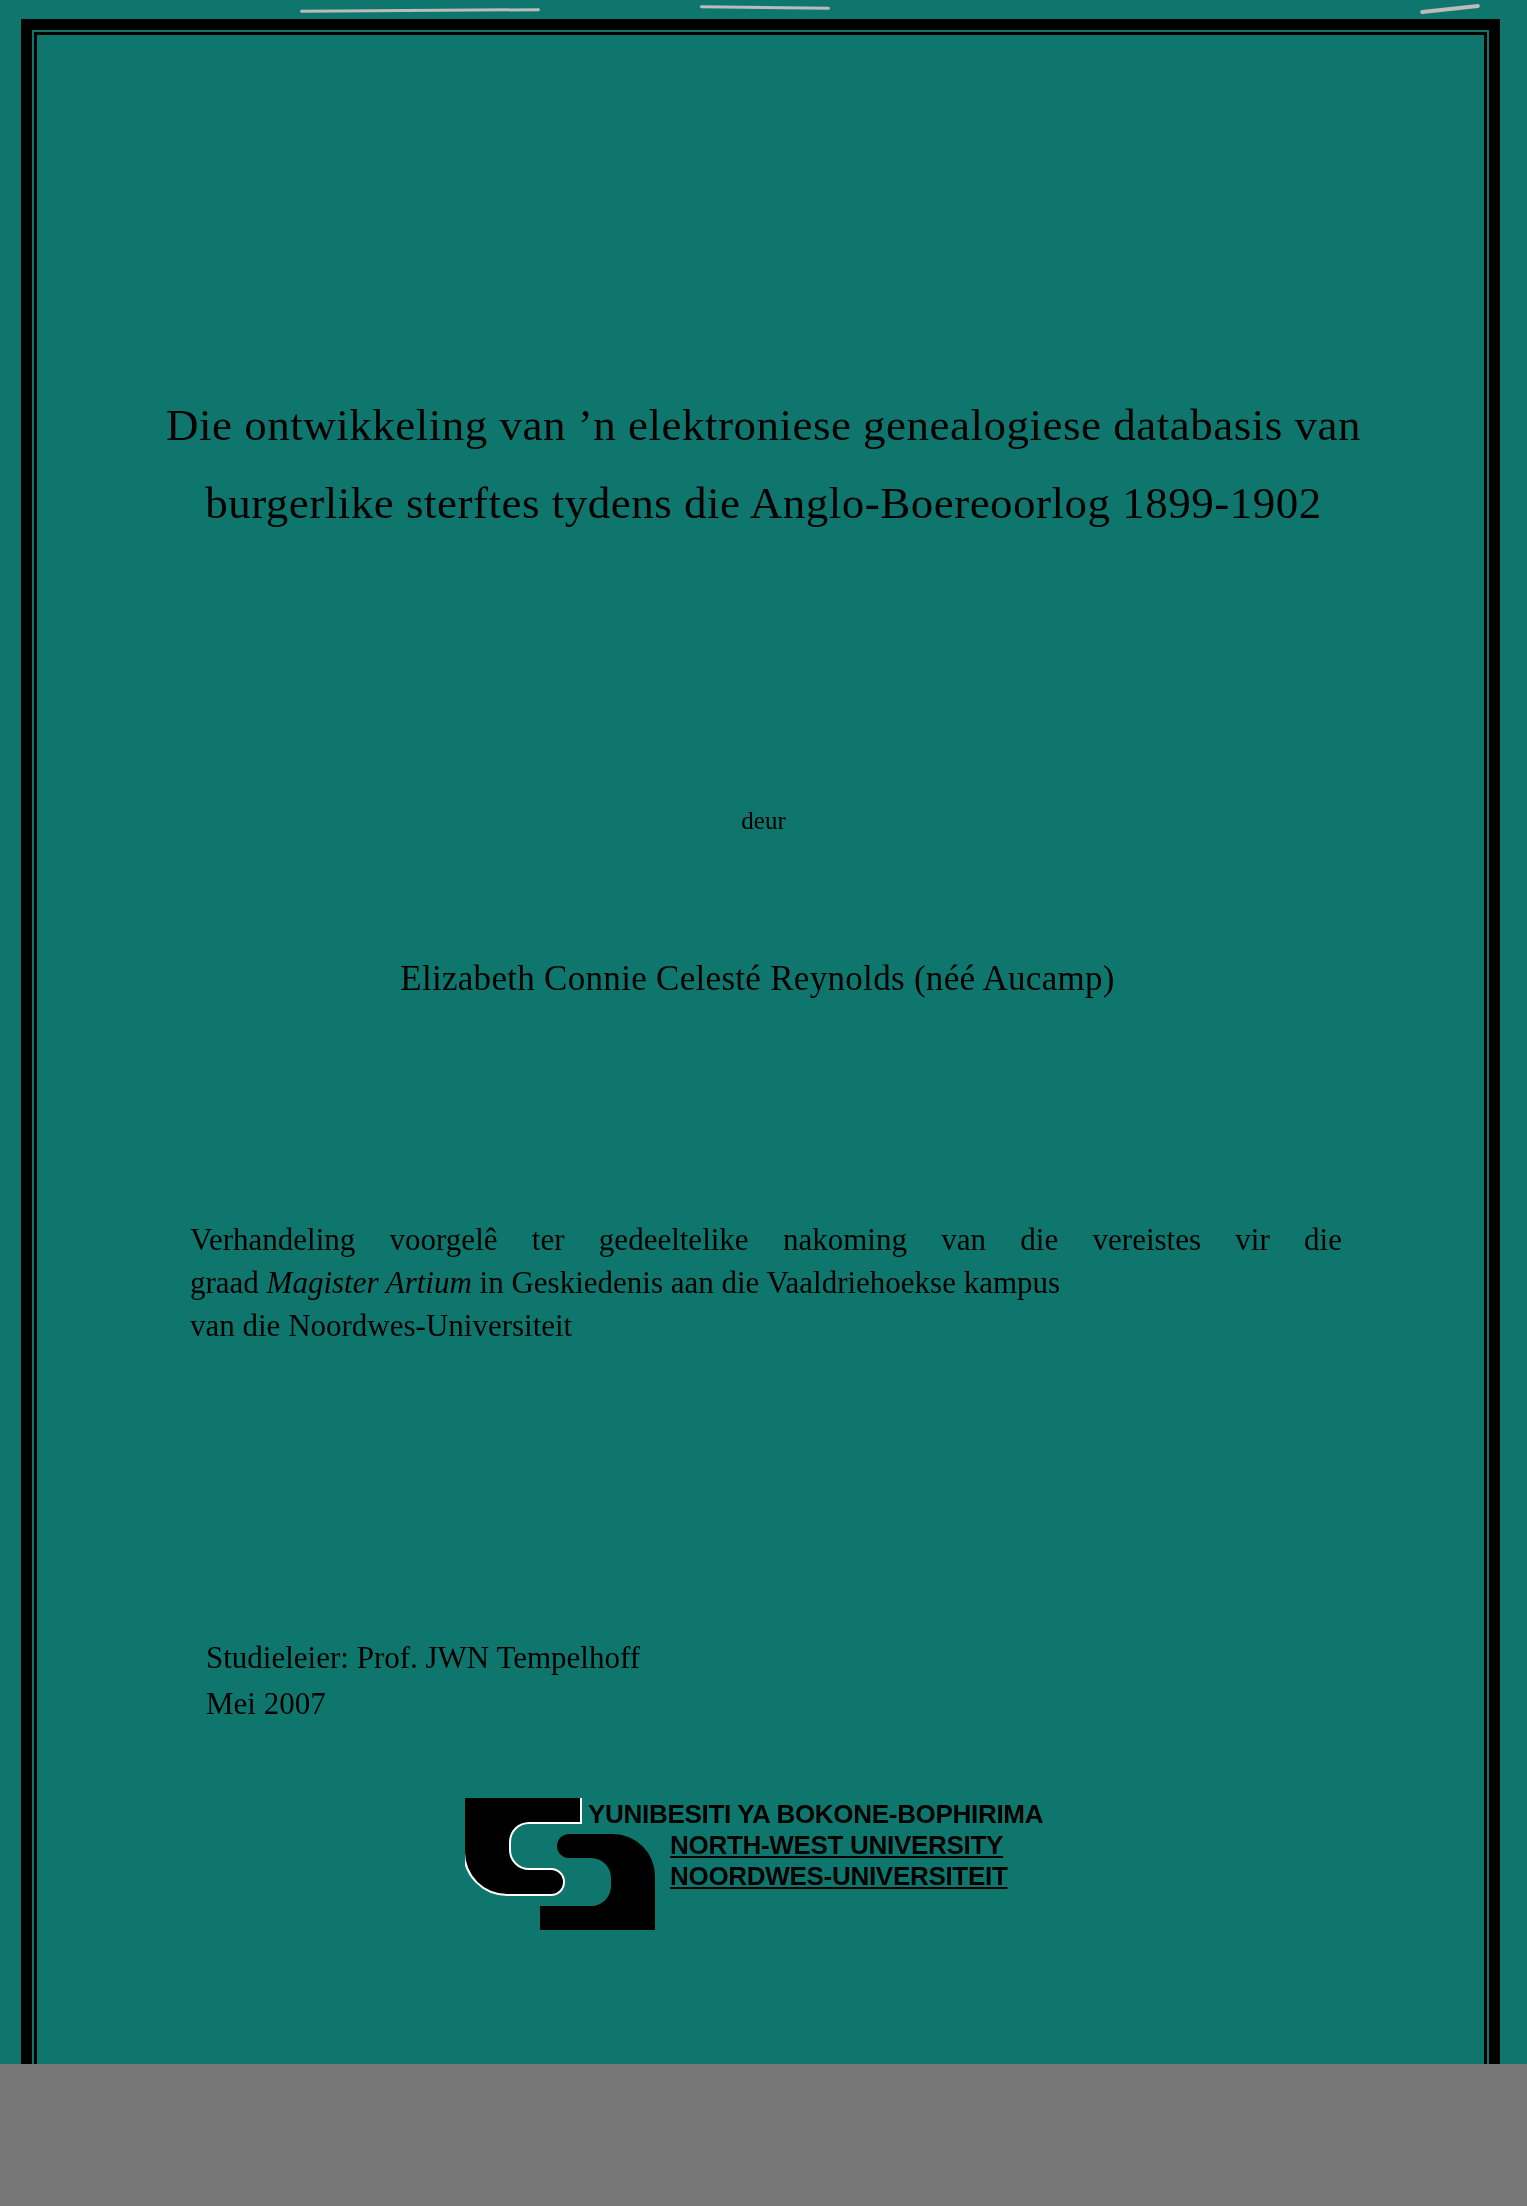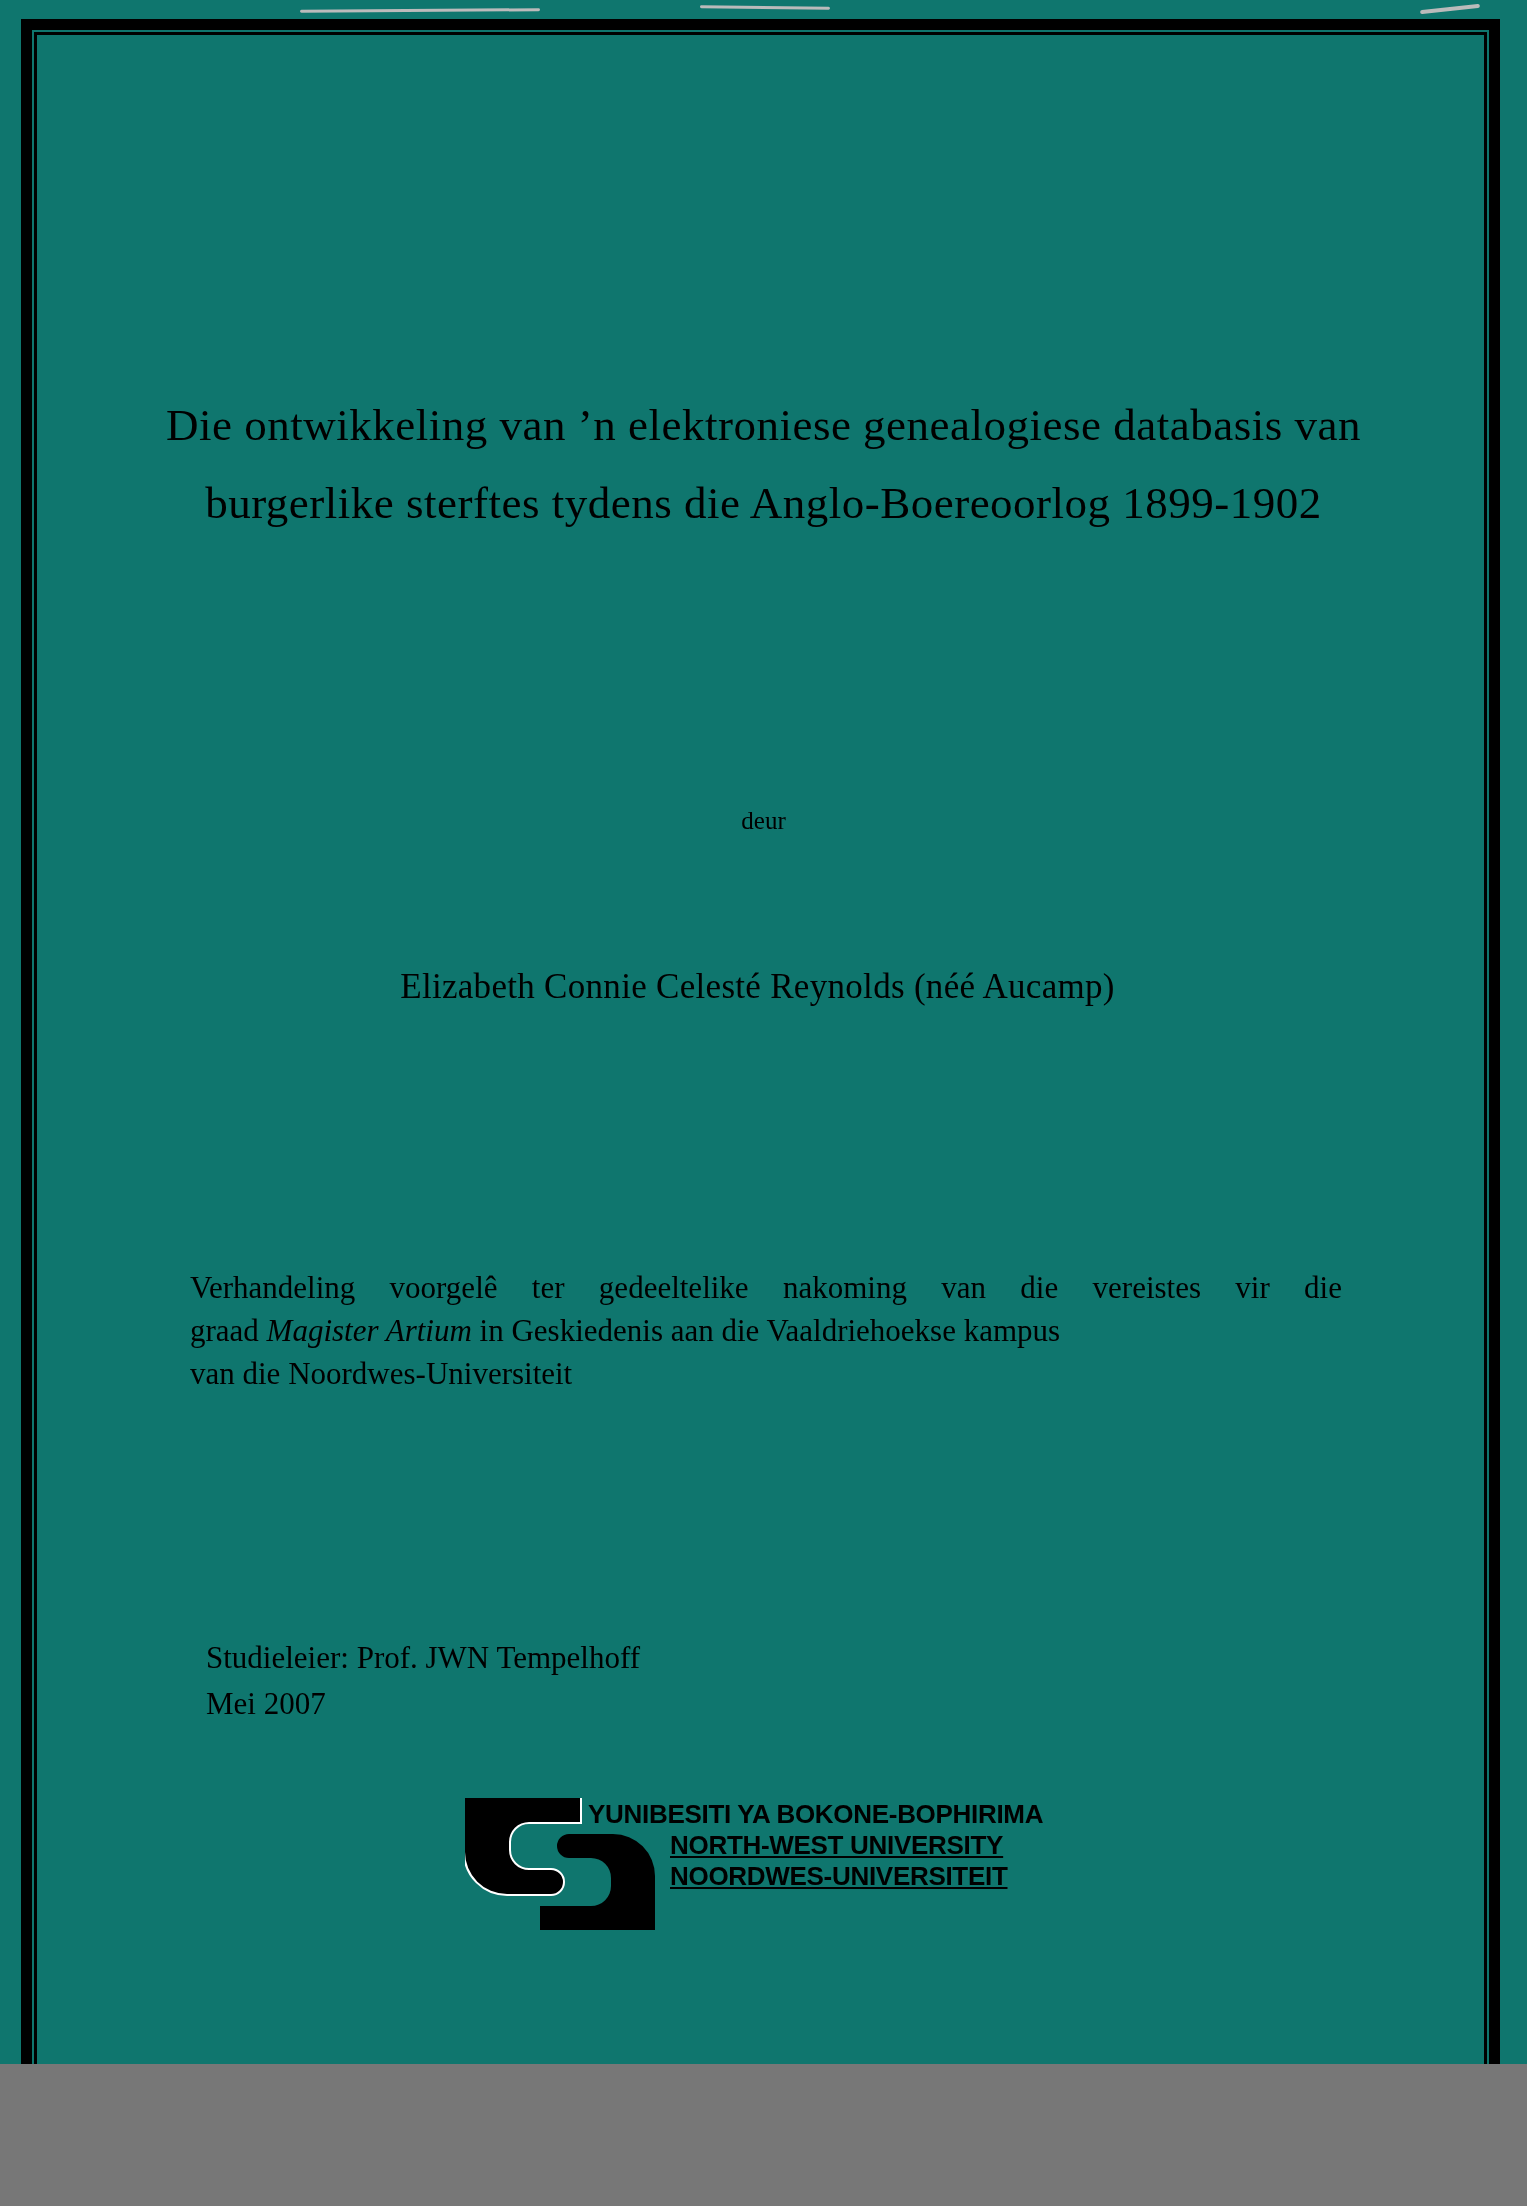--- a/index.html
+++ b/index.html
@@ -34,27 +34,26 @@
     white-space:nowrap;
   }
   .byline{
     position:absolute;top:803px;left:0;right:0;
     text-align:center;font-size:25px;line-height:36px;
   }
   .author{
     position:absolute;top:958px;left:0;right:12px;
     text-align:center;font-size:35px;line-height:42px;
     letter-spacing:.3px;
-    margin-top:8px;
   }
   .statement{
     position:absolute;top:1218px;left:190px;width:1152px;
     font-size:31px;line-height:43px;
   }
-  .statement .justified{text-align:justify;text-align-last:justify;margin-top:48px;}
+  .statement .justified{text-align:justify;text-align-last:justify;}
   .statement .italic{font-style:italic;text-align:center;}
   .supervisor-block{
     position:absolute;top:1635px;left:190px;
     font-size:31px;line-height:46px;margin-left:16px;
   }
   .logo-mark{position:absolute;left:465px;top:1798px;}
   .logo-text{
     position:absolute;left:588px;top:1799px;
     font-family:"Liberation Sans", sans-serif;
     font-weight:700;

